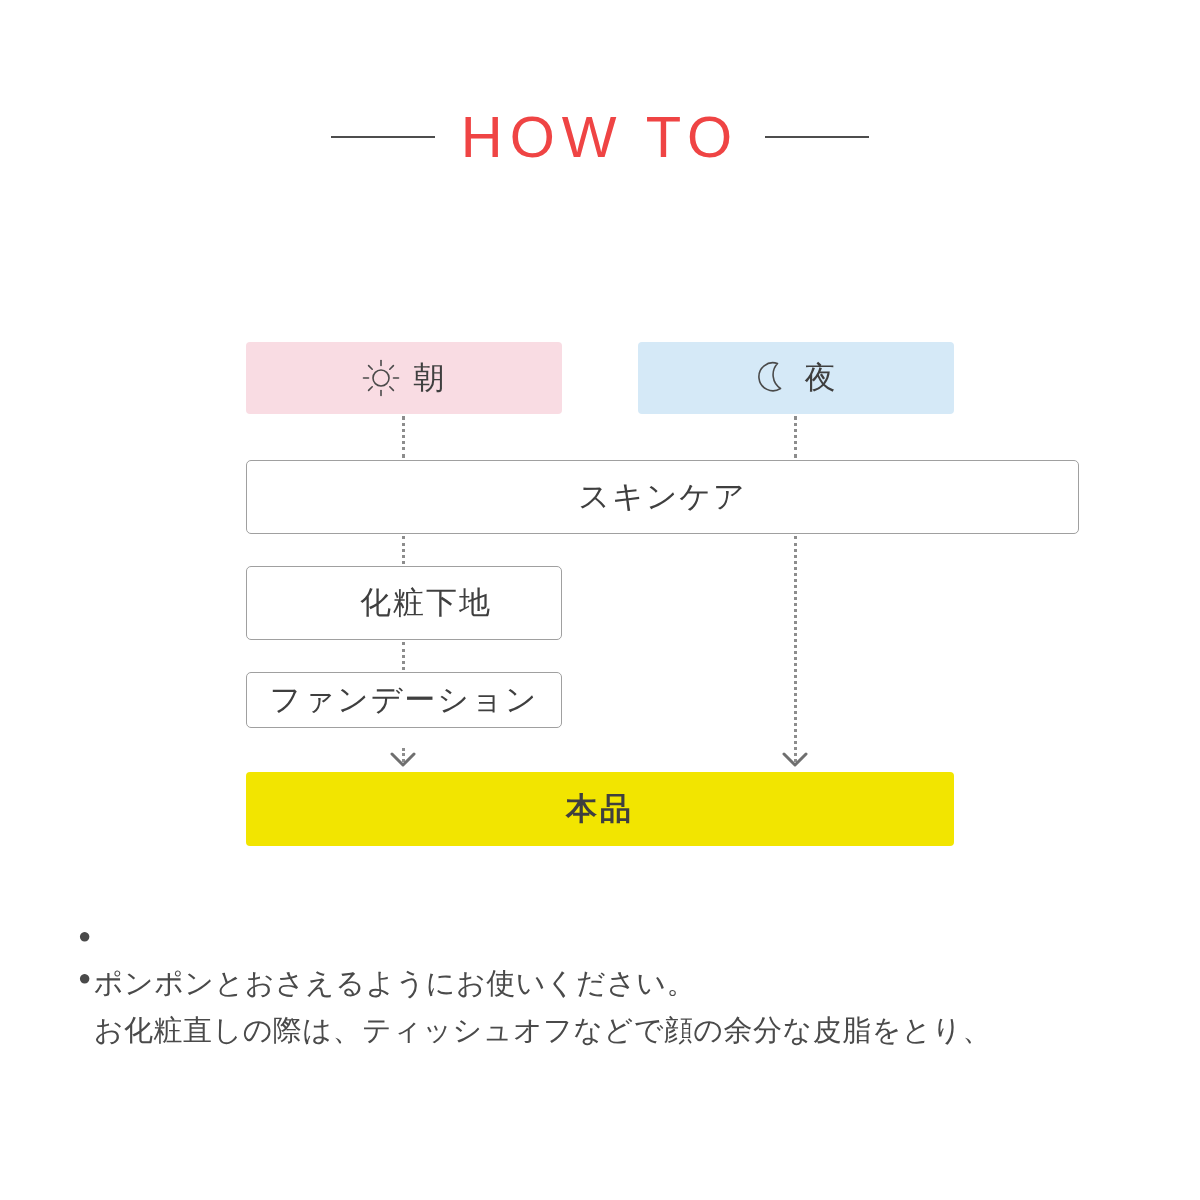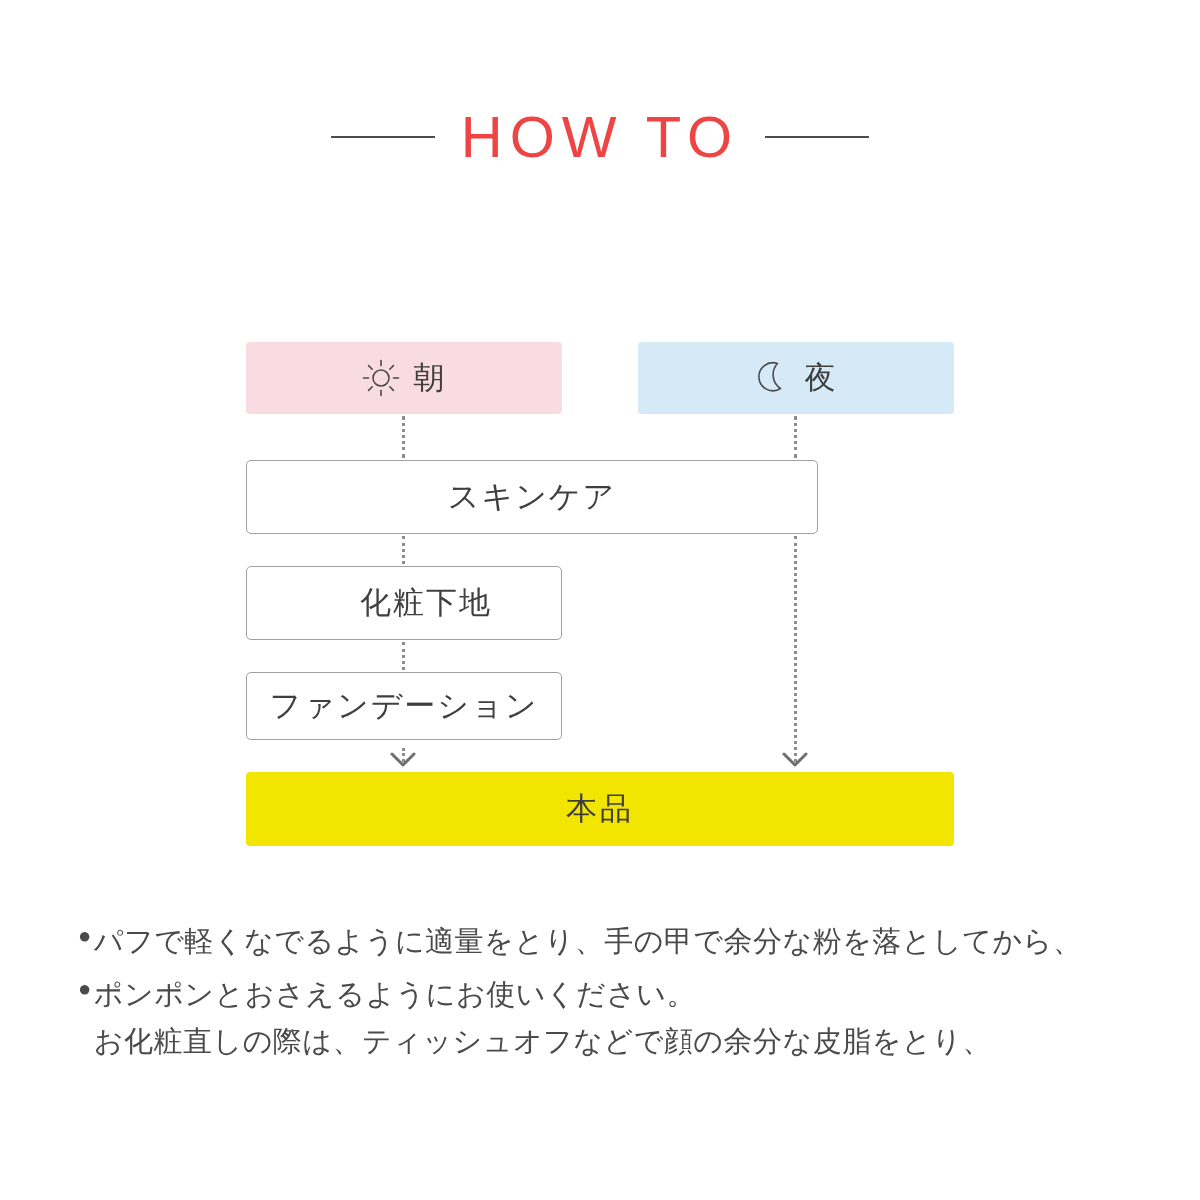--- a/index.html
+++ b/index.html
@@ -78,26 +78,26 @@
   .box .icon {
     display: inline-flex;
     align-items: center;
     justify-content: center;
     margin-right: 14px;
   }
 
   .box-morning { left: 0;   top: 0;   width: 316px; height: 72px; }
   .box-night   { left: 392px; top: 0; width: 316px; height: 72px; }
 
-  .box-skincare    { left: 0;   top: 118px; width: 572px; height: 74px; text-align: right; }
+  .box-skincare    { left: 0;   top: 118px; width: 833px; height: 74px; text-align: right; }
   .box-primer      { left: 0;   top: 224px; width: 316px; height: 74px; padding-left: 44px; }
-  .box-foundation  { left: 0;   top: 330px; width: 316px; height: 68px; }
+  .box-foundation  { left: 0;   top: 330px; width: 316px; height: 56px; }
   .box-product     { left: 0;   top: 430px; width: 708px; height: 74px;
                      background: #f2e500; border-radius: 4px;
-                     font-weight: 400; letter-spacing: 3px; color: #3f3f3f; }
+                     font-weight: 700; letter-spacing: 3px; color: #3f3f3f; }
 
   
   .conn {
     position: absolute;
     width: 3px;
     border-left: 3px dotted #8d8d8d;
   }
   .conn-m1 { left: 156px; top: 74px;  height: 42px; }
   .conn-m2 { left: 156px; top: 194px; height: 28px; }
   .conn-m3 { left: 156px; top: 300px; height: 28px; }
@@ -219,21 +219,20 @@
       <span>本品</span>
     </div>
 
   </div>
 
   <div class="notes">
 
     <div class="note">
       <span class="note-bullet">●</span>
       <span class="note-body">
-        <span class="note-line">パフで軽くなでるように適量をとり、手の甲で余分な粉を落としてから、</span>
       </span>
     </div>
 
     <div class="note">
       <span class="note-bullet">●</span>
       <span class="note-body">
         <span class="note-line">ポンポンとおさえるようにお使いください。</span>
         <span class="note-line">お化粧直しの際は、ティッシュオフなどで顔の余分な皮脂をとり、</span>
       </span>
     </div>

